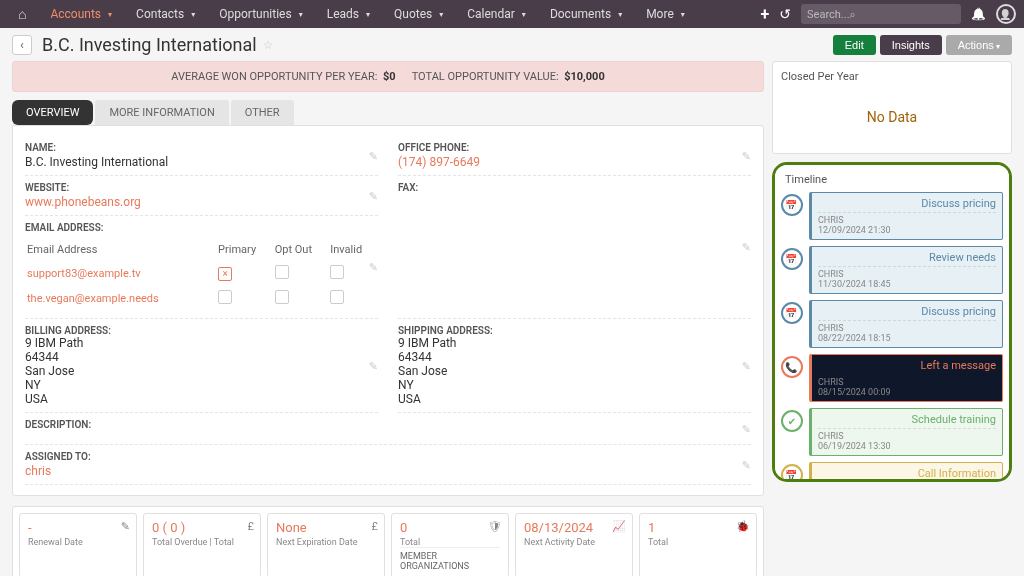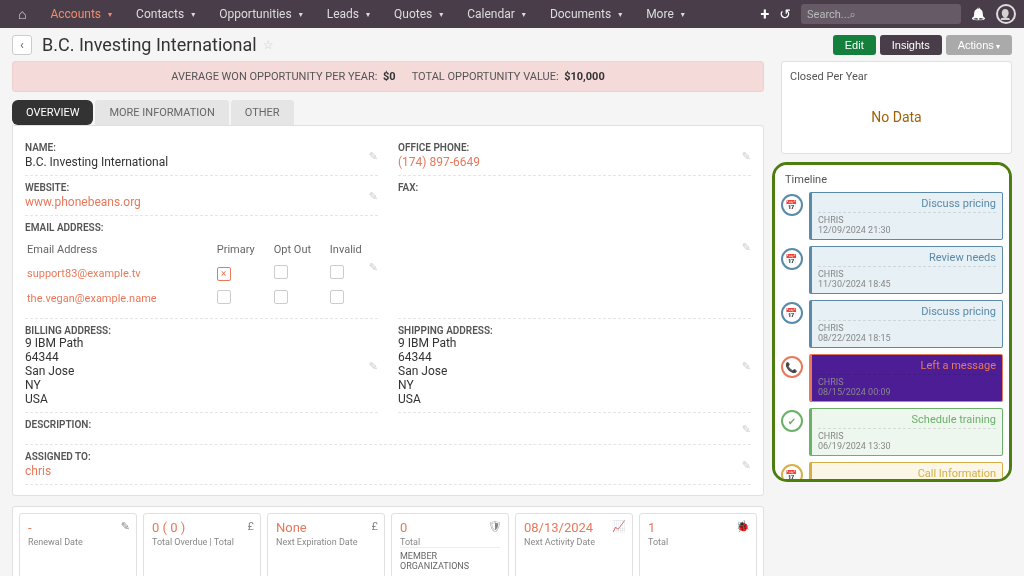--- a/index.html
+++ b/index.html
@@ -64,21 +64,21 @@
 .email-table { width: 100%; margin-top: 8px; font-size: 11px; }
 .email-table th { text-align: left; font-weight: 400; color: #666; padding-bottom: 4px; }
 .email-table td { color: #E8795B; padding: 3px 0; }
 .chk { width: 14px; height: 14px; border: 1px solid #ccc; border-radius: 2px; display: inline-block; text-align:center; line-height:12px; font-size:10px;}
 .chk.checked { color: #E8795B; border-color: #E8795B; }
 
 
 .addr-line { font-size: 12px; color: #333; }
 
 
-.panel { background: #fff; border: 1px solid #e0e0e0; border-radius: 3px; padding: 8px; margin-bottom: 8px; margin-left: 9px; }
+.panel { background: #fff; border: 1px solid #e0e0e0; border-radius: 3px; padding: 8px; margin-bottom: 8px; }
 .panel-title { font-size: 11px; color: #555; margin-bottom: 6px; }
 .no-data { text-align: center; color: #a16207; font-size: 14px; padding: 20px 0; }
 
 
 .timeline-wrap { background: #fff; border: 3px solid #4d7c0f; border-radius: 15px; padding: 6px; max-height: 320px; overflow-y: auto; }
 .timeline-title { font-size: 11px; color: #555; padding: 2px 4px 6px 4px; }
 .timeline-item { display: flex; gap: 6px; margin-bottom: 6px; }
 .tl-icon { width: 22px; height: 22px; border-radius: 50%; border: 2px solid; display: flex; align-items: center; justify-content: center; font-size: 10px; flex-shrink: 0; margin-top: 2px; }
 .tl-body { flex: 1; border: 1px solid; border-left-width: 3px; border-radius: 2px; padding: 4px 6px; font-size: 10px; }
 .tl-title { font-size: 11px; text-align: right; }
@@ -192,21 +192,21 @@
           </tr>
             </thead>
           <tbody id="email-rows">
               <tr>
                 <td>support83@example.tv</td>
     <td><span class="chk checked">×</span></td>
     <td><span class="chk"></span></td>
     <td><span class="chk"></span></td>
               </tr>
               <tr>
-                <td>the.vegan@example.name</td>
+                <td>the.vegan@example.needs</td>
     <td><span class="chk "></span></td>
     <td><span class="chk"></span></td>
     <td><span class="chk"></span></td>
               </tr>
             </tbody>
         </table>
       </div>
 
       <div class="field-group">
         <div class="field-label">BILLING ADDRESS:</div>
@@ -305,21 +305,21 @@
           <div class="timeline-item">
     <div class="tl-icon" style="border-color:#5a8aa8;color:#5a8aa8">📅</div>
     <div class="tl-body" style="border-color:#5a8aa8;background:#e7f0f5">
       <div class="tl-title" style="color:#5a8aa8">Discuss pricing</div>
       <div class="tl-user">CHRIS</div>
       <div class="tl-date">08/22/2024 18:15</div>
     </div>
           </div>
           <div class="timeline-item">
     <div class="tl-icon" style="border-color:#e8795b;color:#e8795b">📞</div>
-    <div class="tl-body" style="border-color:#e8795b;background:#4c1d95">
+    <div class="tl-body" style="border-color:#e8795b;background:#0f172a">
       <div class="tl-title" style="color:#e8795b">Left a message</div>
       <div class="tl-user">CHRIS</div>
       <div class="tl-date">08/15/2024 00:09</div>
     </div>
           </div>
           <div class="timeline-item">
     <div class="tl-icon" style="border-color:#6bb06b;color:#6bb06b">✔</div>
     <div class="tl-body" style="border-color:#6bb06b;background:#eef7ee">
       <div class="tl-title" style="color:#6bb06b">Schedule training</div>
       <div class="tl-user">CHRIS</div>

